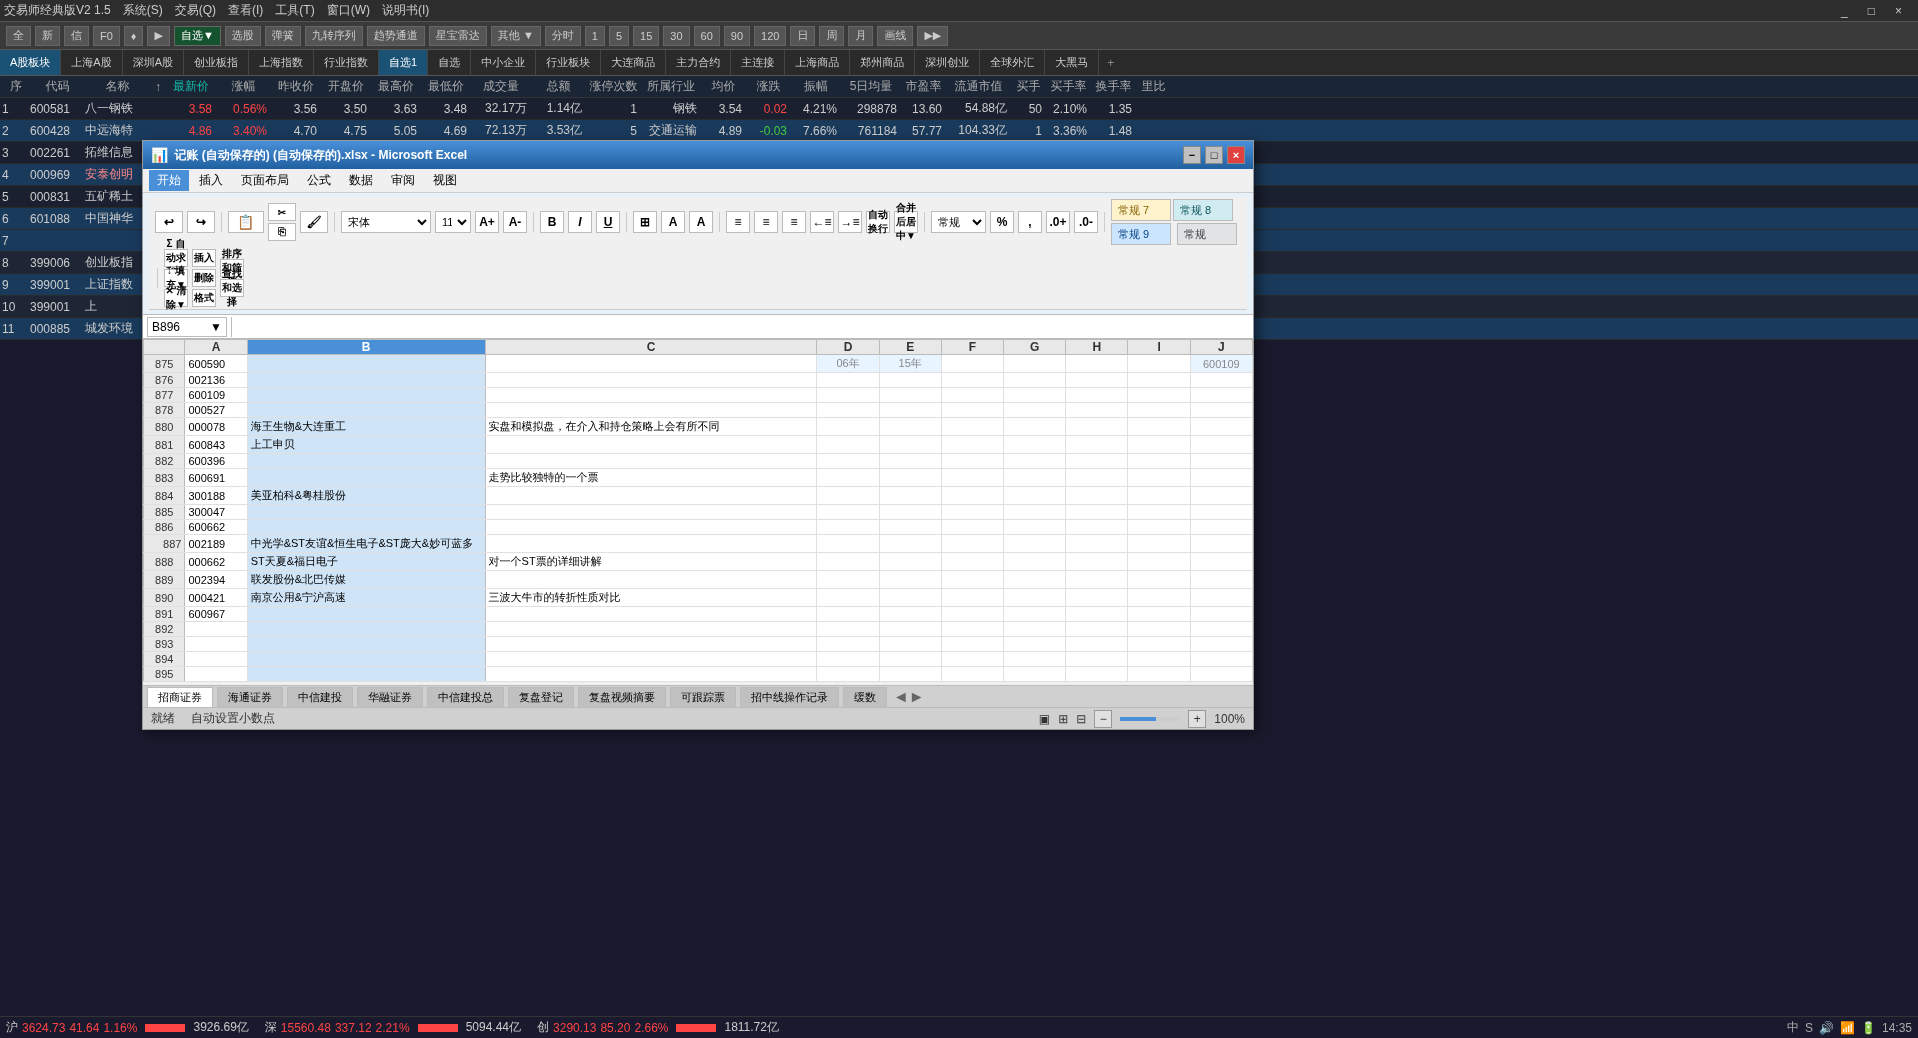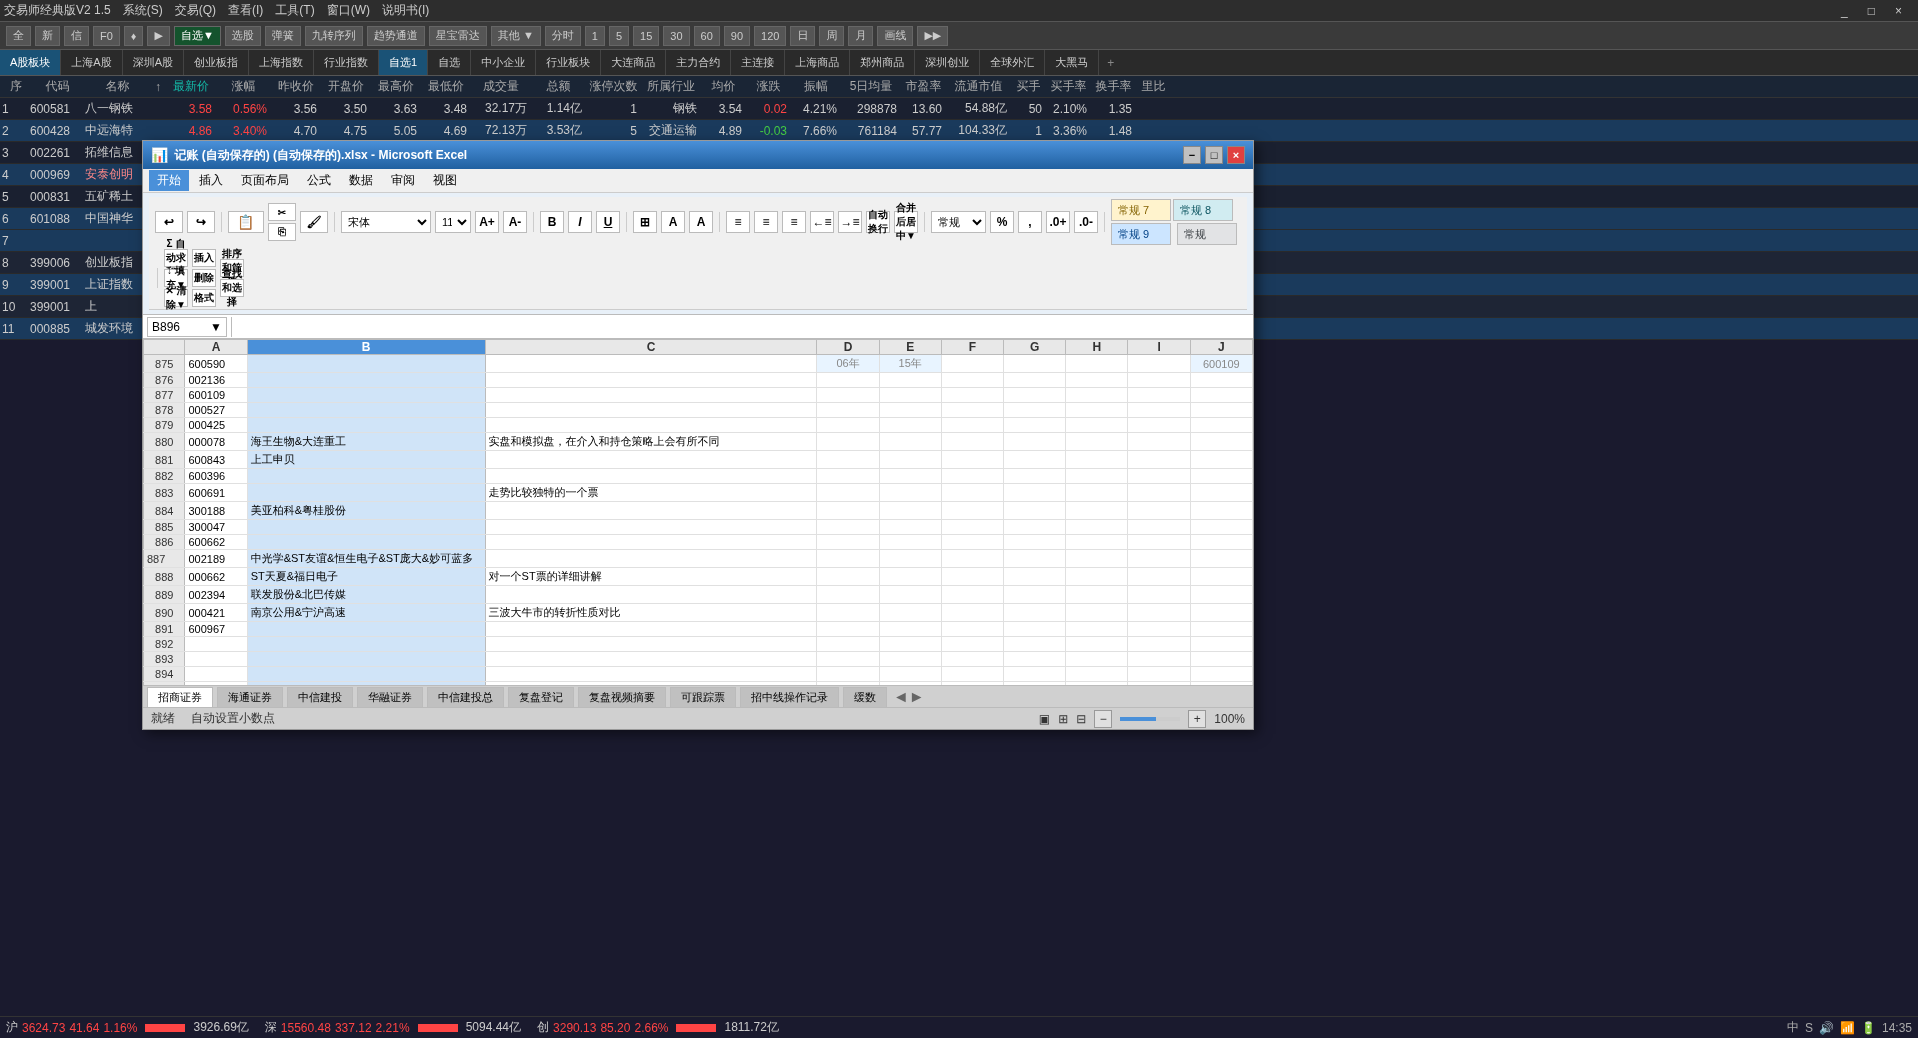--- a/index.html
+++ b/index.html
@@ -680,33 +680,20 @@
                 <td style="width: 320px; border: 1px solid rgb(224, 224, 224); padding: 1px 3px; font-size: 11px; color: rgb(0, 0, 0); white-space: nowrap; background: rgb(255, 255, 255);"></td>
                 <td style="width: 60px; border: 1px solid rgb(224, 224, 224); padding: 1px 3px; font-size: 11px; color: rgb(136, 136, 136); white-space: nowrap; background: rgb(255, 255, 255); text-align: center;"></td>
                 <td style="width: 60px; border: 1px solid rgb(224, 224, 224); padding: 1px 3px; font-size: 11px; color: rgb(136, 136, 136); white-space: nowrap; background: rgb(255, 255, 255); text-align: center;"></td>
                 <td style="width: 60px; border: 1px solid rgb(224, 224, 224); padding: 1px 3px; font-size: 11px; color: rgb(136, 136, 136); white-space: nowrap; background: rgb(255, 255, 255); text-align: center;"></td>
                 <td style="width: 60px; border: 1px solid rgb(224, 224, 224); padding: 1px 3px; font-size: 11px; color: rgb(136, 136, 136); white-space: nowrap; background: rgb(255, 255, 255); text-align: center;"></td>
                 <td style="width: 60px; border: 1px solid rgb(224, 224, 224); padding: 1px 3px; font-size: 11px; color: rgb(136, 136, 136); white-space: nowrap; background: rgb(255, 255, 255); text-align: center;"></td>
                 <td style="width: 60px; border: 1px solid rgb(224, 224, 224); padding: 1px 3px; font-size: 11px; color: rgb(136, 136, 136); white-space: nowrap; background: rgb(255, 255, 255); text-align: center;"></td>
                 <td style="width: 60px; border: 1px solid rgb(224, 224, 224); padding: 1px 3px; font-size: 11px; color: rgb(136, 136, 136); white-space: nowrap; background: rgb(255, 255, 255); text-align: center;"></td>
               </tr>
               <tr>
-                <td style="width: 40px; background: rgb(232, 232, 232); border-width: 1px; border-style: solid; border-color: rgb(187, 187, 187) rgb(187, 187, 187) rgb(224, 224, 224); border-image: initial; text-align: center; font-size: 11px; color: rgb(51, 51, 51); white-space: nowrap; padding: 1px 3px;">879</td>
-                <td style="width: 60px; border: 1px solid rgb(224, 224, 224); padding: 1px 3px; font-size: 11px; color: rgb(0, 0, 0); white-space: nowrap; background: rgb(255, 255, 255);">000425</td>
-                <td style="width: 220px; border-width: 1px; border-style: solid; border-color: rgb(224, 224, 224) rgb(187, 187, 187) rgb(224, 224, 224) rgb(224, 224, 224); border-image: initial; padding: 1px 3px; font-size: 11px; color: rgb(0, 0, 0); white-space: nowrap; background: rgb(208, 228, 248);"></td>
-                <td style="width: 320px; border: 1px solid rgb(224, 224, 224); padding: 1px 3px; font-size: 11px; color: rgb(0, 0, 0); white-space: nowrap; background: rgb(255, 255, 255);"></td>
-                <td style="width: 60px; border: 1px solid rgb(224, 224, 224); padding: 1px 3px; font-size: 11px; color: rgb(136, 136, 136); white-space: nowrap; background: rgb(255, 255, 255); text-align: center;"></td>
-                <td style="width: 60px; border: 1px solid rgb(224, 224, 224); padding: 1px 3px; font-size: 11px; color: rgb(136, 136, 136); white-space: nowrap; background: rgb(255, 255, 255); text-align: center;"></td>
-                <td style="width: 60px; border: 1px solid rgb(224, 224, 224); padding: 1px 3px; font-size: 11px; color: rgb(136, 136, 136); white-space: nowrap; background: rgb(255, 255, 255); text-align: center;"></td>
-                <td style="width: 60px; border: 1px solid rgb(224, 224, 224); padding: 1px 3px; font-size: 11px; color: rgb(136, 136, 136); white-space: nowrap; background: rgb(255, 255, 255); text-align: center;"></td>
-                <td style="width: 60px; border: 1px solid rgb(224, 224, 224); padding: 1px 3px; font-size: 11px; color: rgb(136, 136, 136); white-space: nowrap; background: rgb(255, 255, 255); text-align: center;"></td>
-                <td style="width: 60px; border: 1px solid rgb(224, 224, 224); padding: 1px 3px; font-size: 11px; color: rgb(136, 136, 136); white-space: nowrap; background: rgb(255, 255, 255); text-align: center;"></td>
-                <td style="width: 60px; border: 1px solid rgb(224, 224, 224); padding: 1px 3px; font-size: 11px; color: rgb(136, 136, 136); white-space: nowrap; background: rgb(255, 255, 255); text-align: center;"></td>
-              </tr>
-              <tr>
                 <td style="width: 40px; background: rgb(232, 232, 232); border-width: 1px; border-style: solid; border-color: rgb(187, 187, 187) rgb(187, 187, 187) rgb(224, 224, 224); border-image: initial; text-align: center; font-size: 11px; color: rgb(51, 51, 51); white-space: nowrap; padding: 1px 3px;">880</td>
                 <td style="width: 60px; border: 1px solid rgb(224, 224, 224); padding: 1px 3px; font-size: 11px; color: rgb(0, 0, 0); white-space: nowrap; background: rgb(255, 255, 255);">000078</td>
                 <td style="width: 220px; border-width: 1px; border-style: solid; border-color: rgb(224, 224, 224) rgb(187, 187, 187) rgb(224, 224, 224) rgb(224, 224, 224); border-image: initial; padding: 1px 3px; font-size: 11px; color: rgb(0, 0, 0); white-space: nowrap; background: rgb(208, 228, 248);">海王生物&amp;大连重工</td>
                 <td style="width: 320px; border: 1px solid rgb(224, 224, 224); padding: 1px 3px; font-size: 11px; color: rgb(0, 0, 0); white-space: nowrap; background: rgb(255, 255, 255);">实盘和模拟盘，在介入和持仓策略上会有所不同</td>
                 <td style="width: 60px; border: 1px solid rgb(224, 224, 224); padding: 1px 3px; font-size: 11px; color: rgb(136, 136, 136); white-space: nowrap; background: rgb(255, 255, 255); text-align: center;"></td>
                 <td style="width: 60px; border: 1px solid rgb(224, 224, 224); padding: 1px 3px; font-size: 11px; color: rgb(136, 136, 136); white-space: nowrap; background: rgb(255, 255, 255); text-align: center;"></td>
                 <td style="width: 60px; border: 1px solid rgb(224, 224, 224); padding: 1px 3px; font-size: 11px; color: rgb(136, 136, 136); white-space: nowrap; background: rgb(255, 255, 255); text-align: center;"></td>
                 <td style="width: 60px; border: 1px solid rgb(224, 224, 224); padding: 1px 3px; font-size: 11px; color: rgb(136, 136, 136); white-space: nowrap; background: rgb(255, 255, 255); text-align: center;"></td>
                 <td style="width: 60px; border: 1px solid rgb(224, 224, 224); padding: 1px 3px; font-size: 11px; color: rgb(136, 136, 136); white-space: nowrap; background: rgb(255, 255, 255); text-align: center;"></td>
                 <td style="width: 60px; border: 1px solid rgb(224, 224, 224); padding: 1px 3px; font-size: 11px; color: rgb(136, 136, 136); white-space: nowrap; background: rgb(255, 255, 255); text-align: center;"></td>
@@ -784,21 +771,21 @@
                 <td style="width: 320px; border: 1px solid rgb(224, 224, 224); padding: 1px 3px; font-size: 11px; color: rgb(0, 0, 0); white-space: nowrap; background: rgb(255, 255, 255);"></td>
                 <td style="width: 60px; border: 1px solid rgb(224, 224, 224); padding: 1px 3px; font-size: 11px; color: rgb(136, 136, 136); white-space: nowrap; background: rgb(255, 255, 255); text-align: center;"></td>
                 <td style="width: 60px; border: 1px solid rgb(224, 224, 224); padding: 1px 3px; font-size: 11px; color: rgb(136, 136, 136); white-space: nowrap; background: rgb(255, 255, 255); text-align: center;"></td>
                 <td style="width: 60px; border: 1px solid rgb(224, 224, 224); padding: 1px 3px; font-size: 11px; color: rgb(136, 136, 136); white-space: nowrap; background: rgb(255, 255, 255); text-align: center;"></td>
                 <td style="width: 60px; border: 1px solid rgb(224, 224, 224); padding: 1px 3px; font-size: 11px; color: rgb(136, 136, 136); white-space: nowrap; background: rgb(255, 255, 255); text-align: center;"></td>
                 <td style="width: 60px; border: 1px solid rgb(224, 224, 224); padding: 1px 3px; font-size: 11px; color: rgb(136, 136, 136); white-space: nowrap; background: rgb(255, 255, 255); text-align: center;"></td>
                 <td style="width: 60px; border: 1px solid rgb(224, 224, 224); padding: 1px 3px; font-size: 11px; color: rgb(136, 136, 136); white-space: nowrap; background: rgb(255, 255, 255); text-align: center;"></td>
                 <td style="width: 60px; border: 1px solid rgb(224, 224, 224); padding: 1px 3px; font-size: 11px; color: rgb(136, 136, 136); white-space: nowrap; background: rgb(255, 255, 255); text-align: center;"></td>
               </tr>
               <tr>
-                <td style="width: 40px; background: rgb(232, 232, 232); border-width: 1px; border-style: solid; border-color: rgb(187, 187, 187) rgb(187, 187, 187) rgb(224, 224, 224); border-image: initial; text-align: left; font-size: 11px; color: rgb(51, 51, 51); white-space: nowrap; padding: 1px 3px;">887</td>
+                <td style="width: 40px; background: rgb(232, 232, 232); border-width: 1px; border-style: solid; border-color: rgb(187, 187, 187) rgb(187, 187, 187) rgb(224, 224, 224); border-image: initial; text-align: right; font-size: 11px; color: rgb(51, 51, 51); white-space: nowrap; padding: 1px 3px;">887</td>
                 <td style="width: 60px; border: 1px solid rgb(224, 224, 224); padding: 1px 3px; font-size: 11px; color: rgb(0, 0, 0); white-space: nowrap; background: rgb(255, 255, 255);">002189</td>
                 <td style="width: 220px; border-width: 1px; border-style: solid; border-color: rgb(224, 224, 224) rgb(187, 187, 187) rgb(224, 224, 224) rgb(224, 224, 224); border-image: initial; padding: 1px 3px; font-size: 11px; color: rgb(0, 0, 0); white-space: nowrap; background: rgb(208, 228, 248); margin-top: 22px;">中光学&amp;ST友谊&amp;恒生电子&amp;ST庞大&amp;妙可蓝多</td>
                 <td style="width: 320px; border: 1px solid rgb(224, 224, 224); padding: 1px 3px; font-size: 11px; color: rgb(0, 0, 0); white-space: nowrap; background: rgb(255, 255, 255);"></td>
                 <td style="width: 60px; border: 1px solid rgb(224, 224, 224); padding: 1px 3px; font-size: 11px; color: rgb(136, 136, 136); white-space: nowrap; background: rgb(255, 255, 255); text-align: center;"></td>
                 <td style="width: 60px; border: 1px solid rgb(224, 224, 224); padding: 1px 3px; font-size: 11px; color: rgb(136, 136, 136); white-space: nowrap; background: rgb(255, 255, 255); text-align: center;"></td>
                 <td style="width: 60px; border: 1px solid rgb(224, 224, 224); padding: 1px 3px; font-size: 11px; color: rgb(136, 136, 136); white-space: nowrap; background: rgb(255, 255, 255); text-align: center;"></td>
                 <td style="width: 60px; border: 1px solid rgb(224, 224, 224); padding: 1px 3px; font-size: 11px; color: rgb(136, 136, 136); white-space: nowrap; background: rgb(255, 255, 255); text-align: center;"></td>
                 <td style="width: 60px; border: 1px solid rgb(224, 224, 224); padding: 1px 3px; font-size: 11px; color: rgb(136, 136, 136); white-space: nowrap; background: rgb(255, 255, 255); text-align: center;"></td>
                 <td style="width: 60px; border: 1px solid rgb(224, 224, 224); padding: 1px 3px; font-size: 11px; color: rgb(136, 136, 136); white-space: nowrap; background: rgb(255, 255, 255); text-align: center;"></td>
                 <td style="width: 60px; border: 1px solid rgb(224, 224, 224); padding: 1px 3px; font-size: 11px; color: rgb(136, 136, 136); white-space: nowrap; background: rgb(255, 255, 255); text-align: center;"></td>

